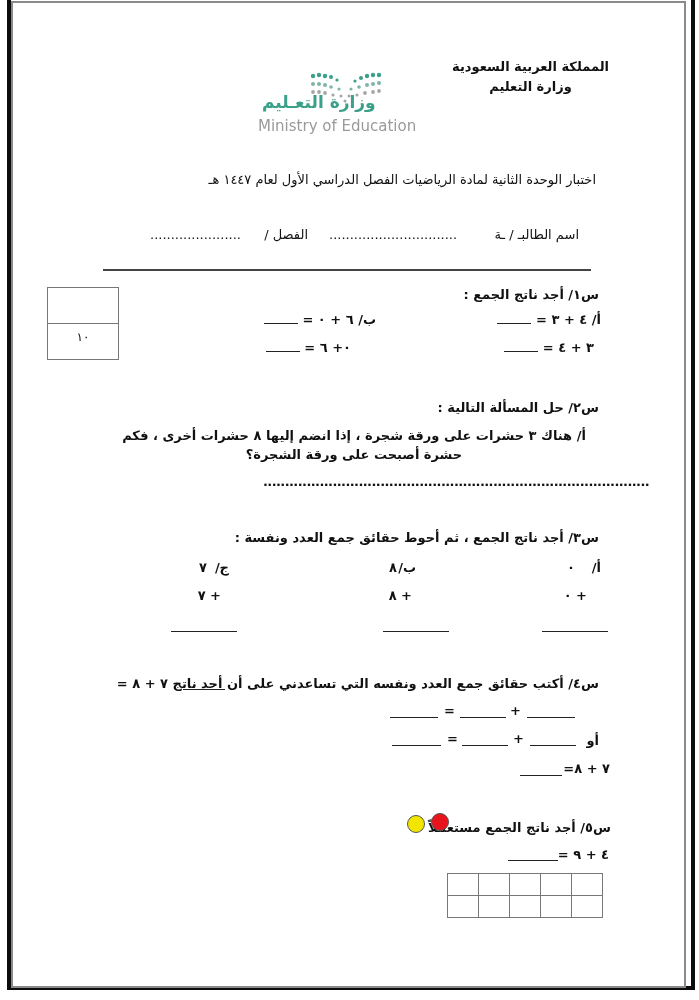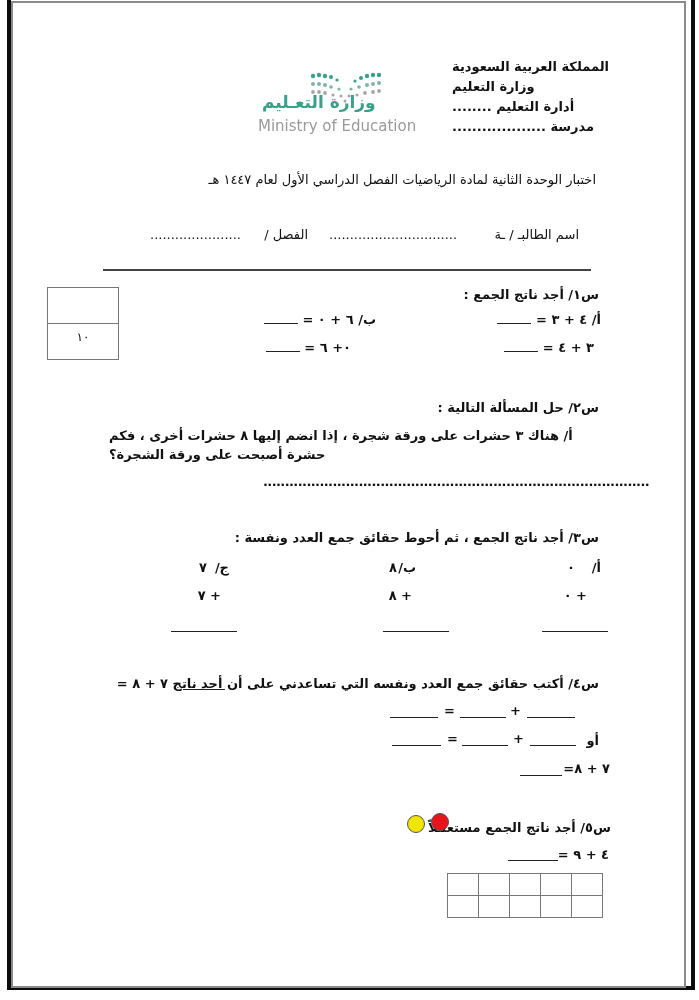--- a/index.html
+++ b/index.html
@@ -3,21 +3,21 @@
 <meta charset="utf-8">
 <style>
   html, body { margin:0; padding:0; background:#fff; }
   body { width:699px; height:1000px; position:relative; overflow:hidden;
          font-family:"DejaVu Sans", "Liberation Sans", sans-serif; color:#111; }
   .frame-outer { position:absolute; left:7px; top:0px; width:680px; height:986px;
                  border-left:4px solid #0c0c0c; border-right:4px solid #0c0c0c; border-bottom:4px solid #0c0c0c; }
   .frame-inner { position:absolute; left:11px; top:1px; width:671px; height:983px;
                  border:2px solid #8a8a8a; }
   .abs { position:absolute; white-space:nowrap; }
-  .rtl { direction:rtl; text-align:left; }
+  .rtl { direction:rtl; text-align:center; }
   .hdr { font-size:13px; font-weight:bold; line-height:20px; }
   .logo { position:absolute; left:255px; top:50px; width:150px; height:85px; }
   .logo-ar { position:absolute; left:262px; top:92px; font-size:17px; color:#3aa08a; font-weight:bold; }
   .logo-en { position:absolute; left:258px; top:117px; font-size:15px; color:#9a9a9a; }
   .title { font-size:13px; font-weight:normal; }
   .q { font-size:13px; font-weight:bold; }
   .blank { display:inline-block; border-bottom:1.5px solid #222; }
   .hr { position:absolute; left:103px; top:269px; width:488px; height:0; border-top:2px solid #444; }
   .score-box { position:absolute; left:47px; top:287px; width:70px; height:71px; border:1px solid #777; }
   .score-mid { position:absolute; left:0; top:35px; width:70px; border-top:1px solid #777; }
@@ -71,22 +71,20 @@
       <circle cx="94" cy="26" r="1.5"></circle>
     <circle cx="90" cy="31" r="1.5"></circle>
   </g>
 </svg>
 <div class="logo-ar">وزارة التعـليم</div>
 <div class="logo-en">Ministry of Education</div>
 
 <div class="abs rtl hdr" style="right:90px; top:57px;">
   <div>المملكة العربية السعودية</div>
   <div>وزارة التعليم</div>
-  <div>أدارة التعليم ........</div>
-  <div>مدرسة ...................</div>
 </div>
 
 <div class="abs rtl title" style="right:103px; top:172px;">اختبار الوحدة الثانية لمادة الرياضيات الفصل الدراسي الأول لعام ١٤٤٧ هـ</div>
 
 <div class="abs rtl title" style="right:120px; top:227px;">اسم الطالبـ / ـة</div>
 <div class="abs title" style="left:329px; top:227px;">...............................</div>
 <div class="abs rtl title" style="right:391px; top:227px;margin-left:16px;">الفصل /</div>
 <div class="abs title" style="left:150px; top:227px;">......................</div>
 
 <div class="hr"></div>

